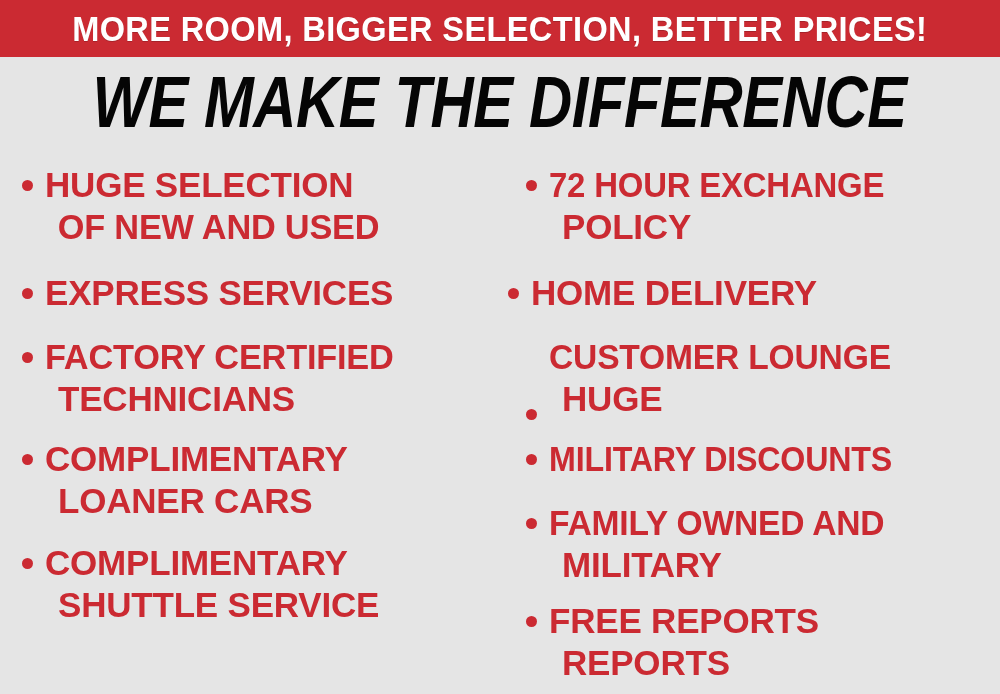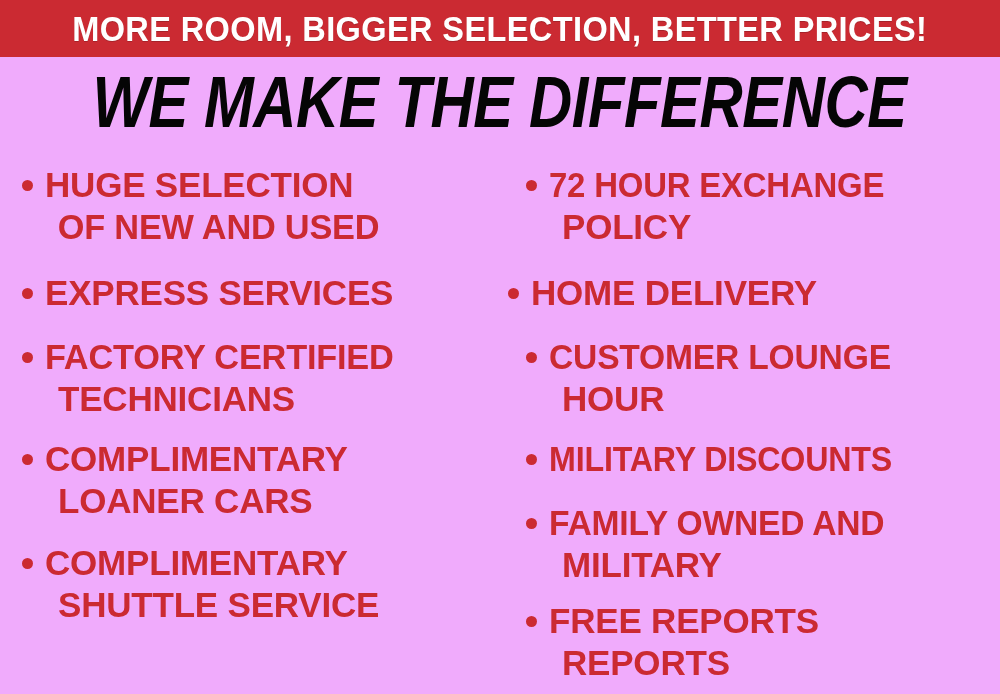--- a/index.html
+++ b/index.html
@@ -7,21 +7,21 @@
     padding: 0;
     background: #ffffff;
   }
   body {
     font-family: "Liberation Sans", sans-serif;
   }
   #poster {
     position: relative;
     width: 1000px;
     height: 694px;
-    background: #f0abfc;
+    background: #e5e5e5;
     overflow: hidden;
     text-decoration: underline;
   }
 
   
   .banner {
     position: absolute;
     left: 0;
     top: 0;
     width: 1000px;
@@ -184,25 +184,25 @@
         </span>
       </div>
 
       <div class="feature" style="left:8px; top:114px; width:474px;">
         <span class="bullet"></span>
         <span class="feat-lines">
           <span class="feat-line-1">HOME DELIVERY</span>
         </span>
       </div>
 
-      <div class="feature" style="left:26px; top:178px; width:474px;">
+      <div class="feature" style="left:26px; top:178px; width:474px;align-items:flex-end;">
         <span class="bullet"></span>
         <span class="feat-lines">
           <span class="feat-line-1 squeeze sq-96">CUSTOMER LOUNGE</span><br>
-          <span class="feat-line-2">HOUR</span>
+          <span class="feat-line-2">HUGE</span>
         </span>
       </div>
 
       <div class="feature" style="left:26px; top:280px; width:478px;">
         <span class="bullet"></span>
         <span class="feat-lines">
           <span class="feat-line-1 squeeze sq-92">MILITARY DISCOUNTS</span>
         </span>
       </div>
 

